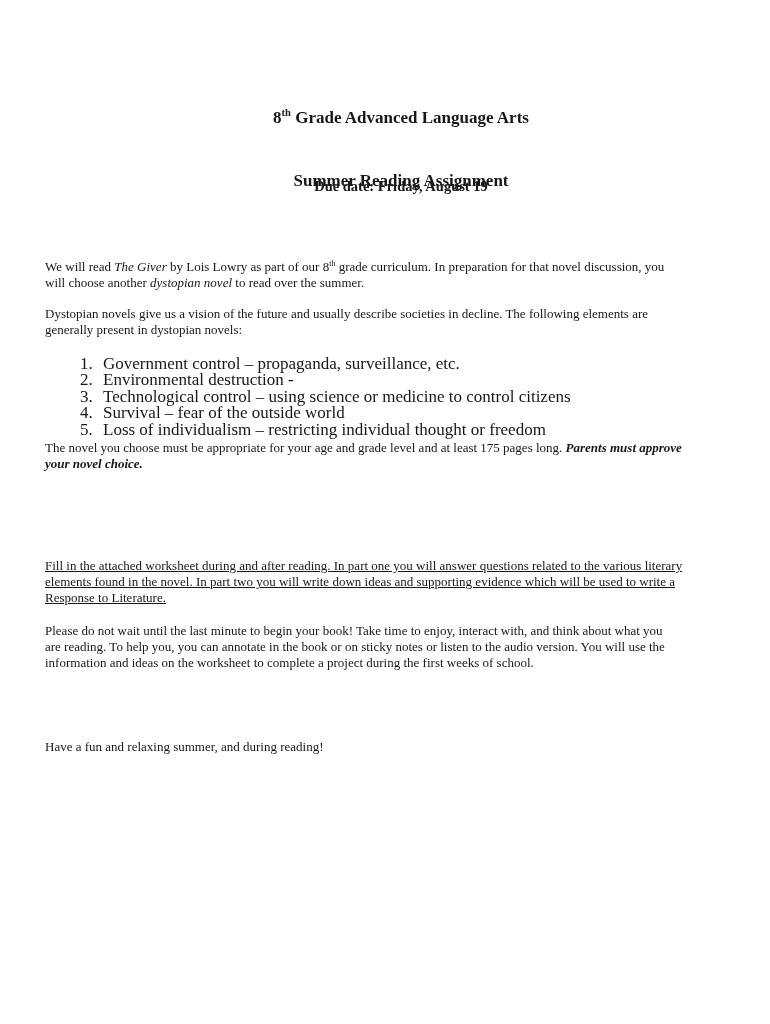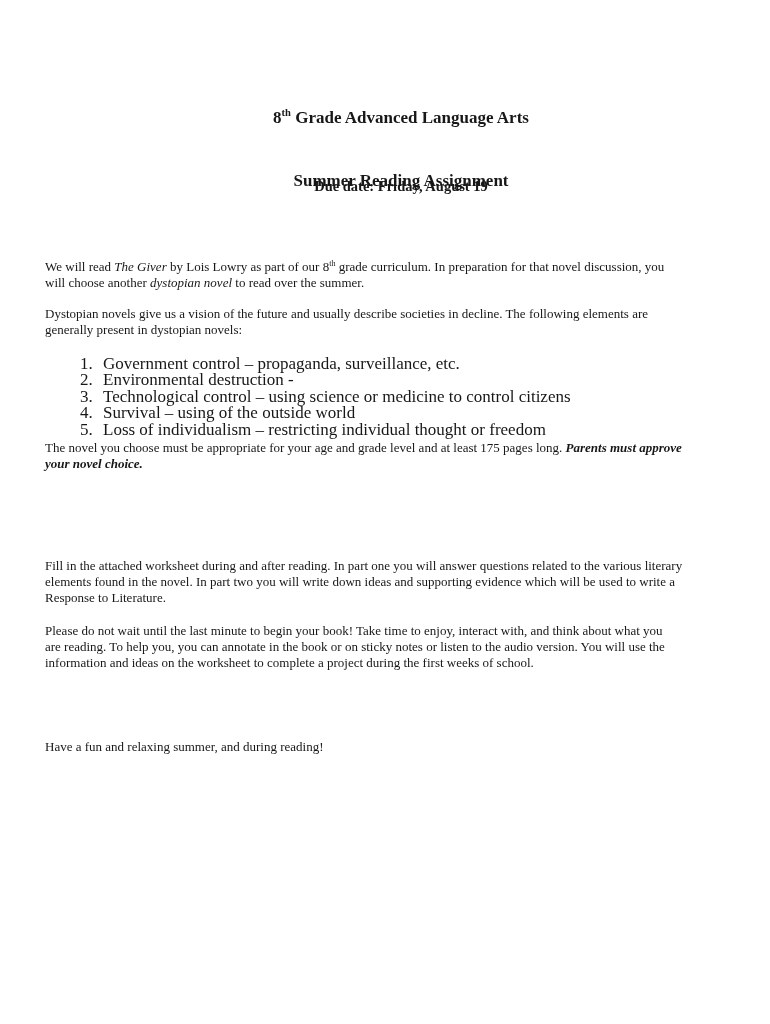--- a/index.html
+++ b/index.html
@@ -46,21 +46,21 @@
     margin-top: 28px;
   }
   .h3 {
     top: 178px;
     font-size: 14.5px;
     font-weight: bold;
   }
   .p1 { top: 259px; }
   .p2 { top: 306px; }
   .p3 { top: 440px; }
-  .p4 { top: 558px; }
+  .p4 { top: 558px; text-decoration: underline; }
   .p5 { top: 623px; }
   .closing { top: 739px; }
   ol.dyslist {
     position: absolute;
     top: 356px;
     left: 52px;
     width: 650px;
     margin: 0;
     padding-left: 45px;
     font-size: 17px;
@@ -92,21 +92,21 @@
   <div class="block p1"><span>We will read </span><span class="it">The Giver</span><span> by Lois Lowry as part of our 8</span><sup class="sp">th</sup><span> grade curriculum. In preparation for that novel discussion, you
 will choose another </span><span class="it">dystopian novel</span><span> to read over the summer.</span></div>
 
   <div class="block p2">Dystopian novels give us a vision of the future and usually describe societies in decline. The following elements are
 generally present in dystopian novels:</div>
 
   <ol class="dyslist">
     <li>Government control – propaganda, surveillance, etc.</li>
     <li>Environmental destruction -</li>
     <li>Technological control – using science or medicine to control citizens</li>
-    <li>Survival – using of the outside world</li>
+    <li>Survival – fear of the outside world</li>
     <li>Loss of individualism – restricting individual thought or freedom</li>
   </ol>
 
   <div class="block p3"><span>The novel you choose must be appropriate for your age and grade level and at least 175 pages long. </span><span class="bi">Parents must approve
 your novel choice.</span></div>
 
   <div class="block p4">Fill in the attached worksheet during and after reading. In part one you will answer questions related to the various literary
 elements found in the novel. In part two you will write down ideas and supporting evidence which will be used to write a
 Response to Literature.</div>
 

